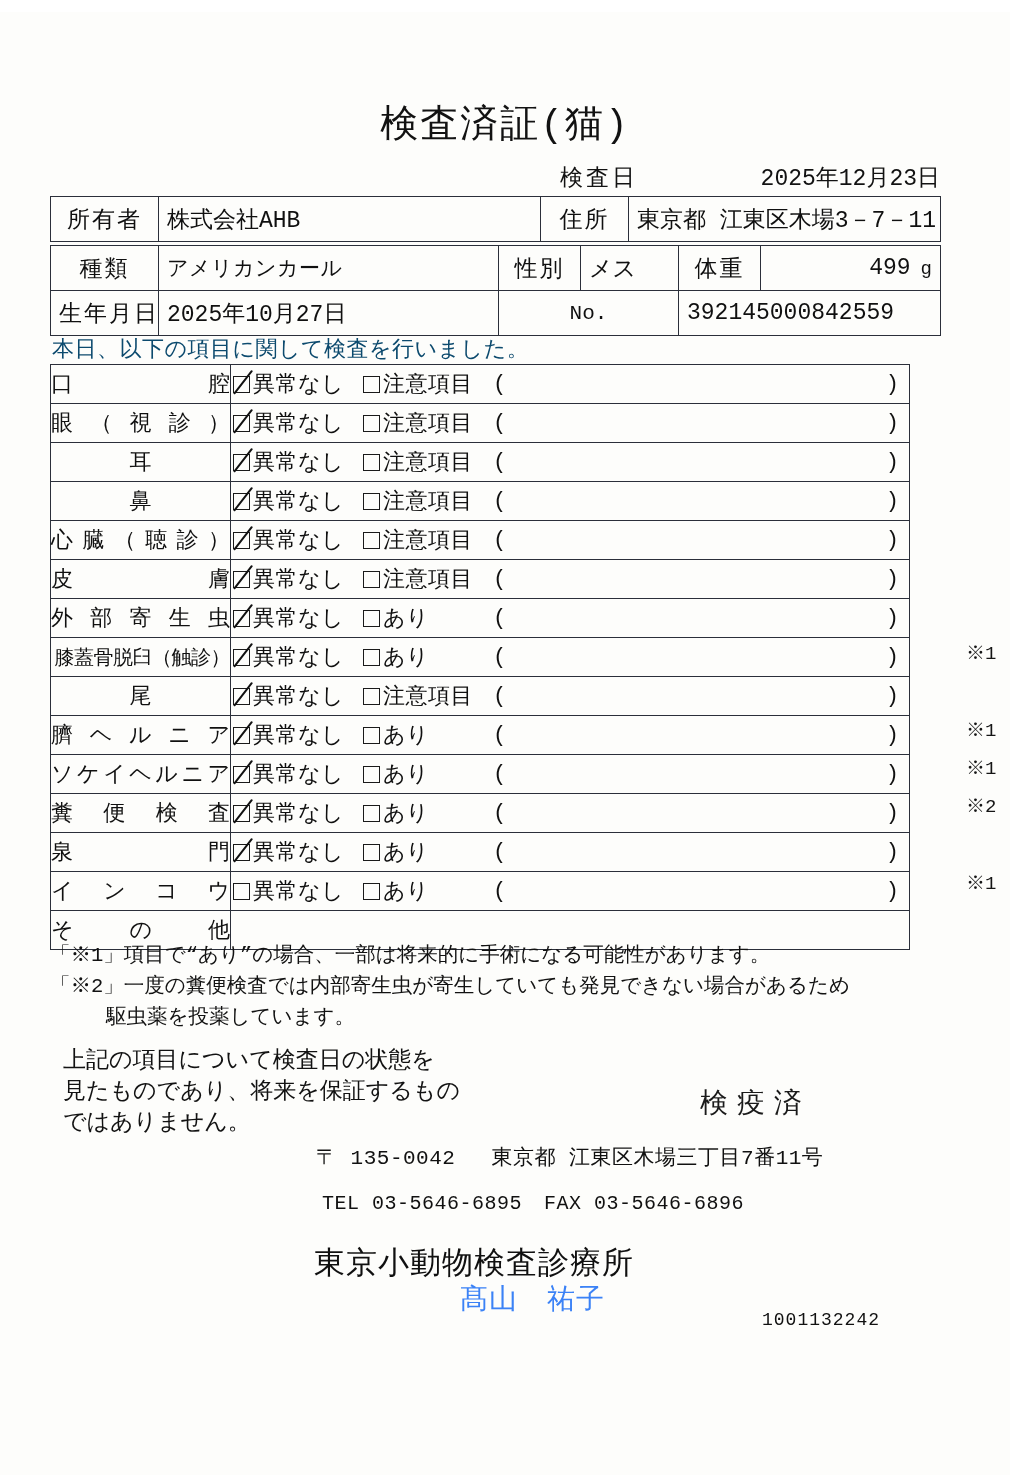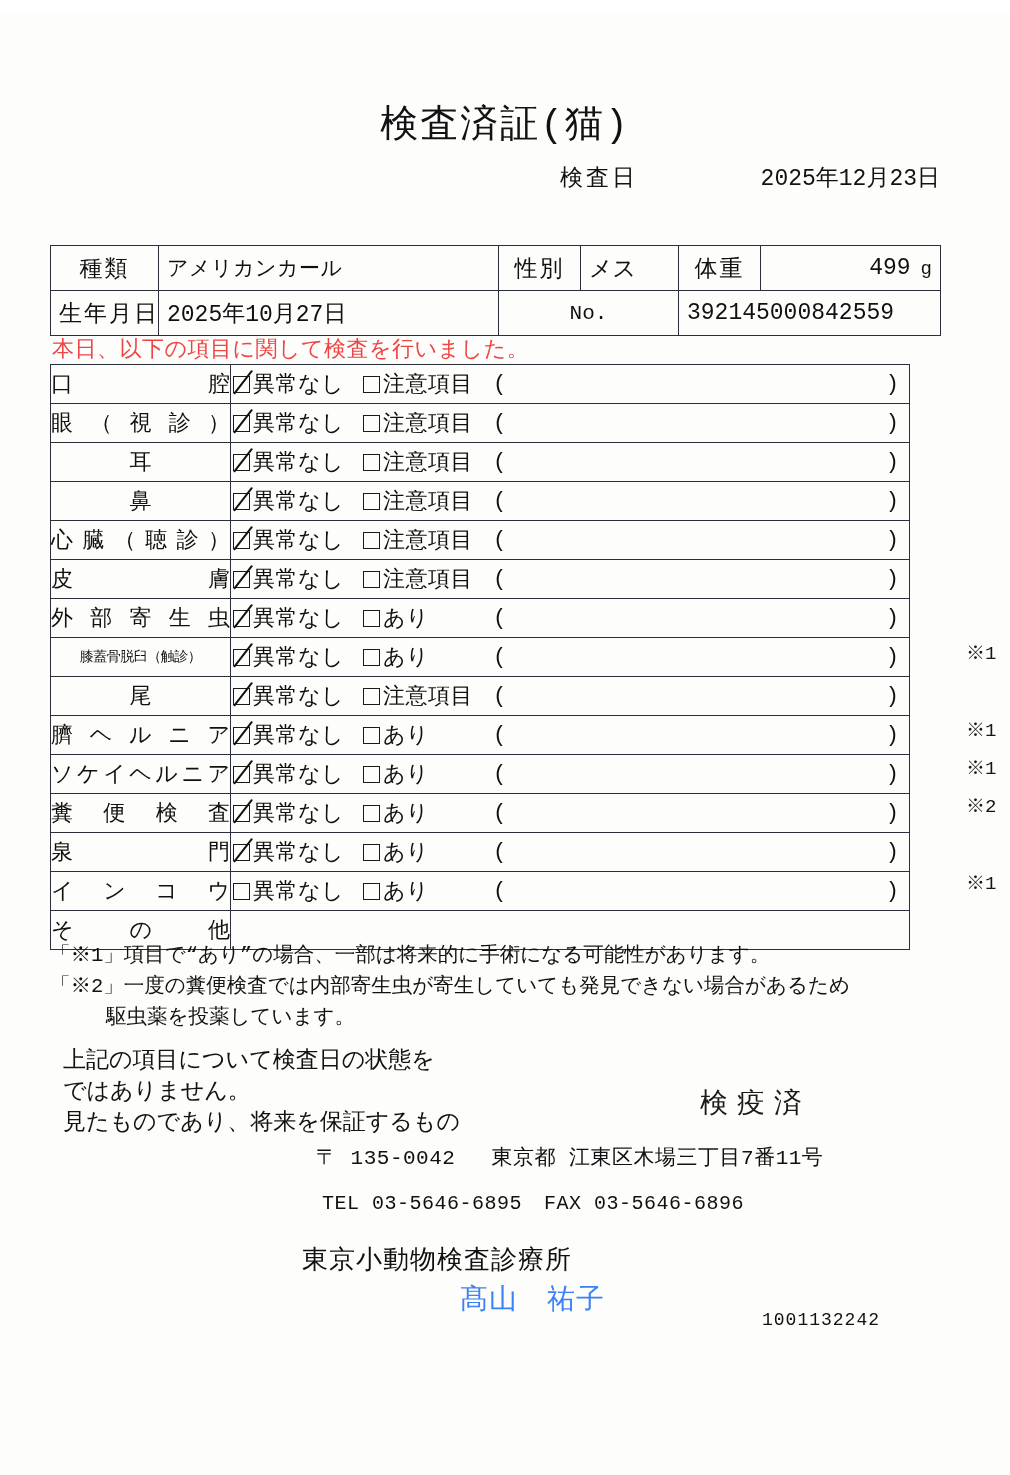--- a/index.html
+++ b/index.html
@@ -75,21 +75,21 @@
   .wt-cell .unit { font-size: 19px; margin-left: 10px; }
   .no-lbl { text-align: center; font-size: 21px; letter-spacing: 0; }
 
   
   .intro {
     position: absolute;
     top: 322px;
     left: 52px;
     font-size: 22px;
     letter-spacing: 0.5px;
-    color: #ef4444;
+    color: #0c4a6e;
   }
 
   
   .exam-wrap {
     position: absolute;
     top: 352px;
     left: 50px;
     width: 860px;
   }
   table.exam {
@@ -116,21 +116,21 @@
   }
   
   .nm-justify {
     display: flex;
     justify-content: space-between;
     align-items: center;
     width: 100%;
   }
   .nm-justify > span { display: inline-block; }
   .nm-center { text-align: center; display: block; width: 100%; }
-  .nm-fit { display: block; width: 100%; text-align: center; font-size: 14px; letter-spacing: -0.5px; }
+  .nm-fit { display: block; width: 100%; text-align: right; font-size: 20px; letter-spacing: -0.5px; }
 
   
   .opt {
     position: absolute;
     top: 50%;
     transform: translateY(-50%);
     display: flex;
     align-items: center;
   }
   .opt-a { left: 2px; }
@@ -218,22 +218,22 @@
     top: 1180px;
     left: 322px;
     font-size: 20px;
     color: #111;
     letter-spacing: 0.5px;
   }
   .tel-line .fax { margin-left: 22px; }
   .clinic-name {
     position: absolute;
     top: 1230px;
-    left: 302px;
-    font-size: 26px;
+    left: 314px;
+    font-size: 31px;
     letter-spacing: 1px;
     color: #101010;
   }
   .doctor-name {
     position: absolute;
     top: 1268px;
     left: 460px;
     font-size: 28px;
     letter-spacing: 1px;
     color: #3b82f6;
@@ -252,20 +252,36 @@
 
 <div id="page">
 
   <div class="doc-title">検査済証(猫)</div>
 
   <div class="insp-date-row">
     <span class="lbl">検査日</span>
     <span class="val">2025年12月23日</span>
   </div>
 
+  <table class="hdr-table t-owner">
+    <colgroup>
+      <col style="width:108px">
+        <col style="width:382px">
+        <col style="width:88px">
+        <col style="width:312px">
+    </colgroup>
+    <tbody>
+      <tr>
+        <td class="lbl-cell">所有者</td>
+        <td class="val-cell">株式会社AHB</td>
+        <td class="lbl-cell">住所</td>
+        <td class="val-cell">東京都 江東区木場3－7－11</td>
+      </tr>
+    </tbody>
+  </table>
 
   <table class="hdr-table t-breed">
     <colgroup>
       <col style="width:108px">
         <col style="width:340px">
         <col style="width:82px">
       <col style="width:98px">
         <col style="width:82px">
         <col style="width:180px">
     </colgroup>
@@ -608,22 +624,22 @@
     </div>
 
   <div class="footnotes">
     <div>「※1」項目で“あり”の場合、一部は将来的に手術になる可能性があります。</div>
     <div>「※2」一度の糞便検査では内部寄生虫が寄生していても発見できない場合があるため</div>
     <div class="fn2-l2">駆虫薬を投薬しています。</div>
   </div>
 
   <div class="disclaimer">
     <div>上記の項目について検査日の状態を</div>
+    <div>見たものであり、将来を保証するもの</div>
     <div>ではありません。</div>
-    <div>見たものであり、将来を保証するもの</div>
   </div>
 
   <div class="stamp">検疫済</div>
 
   <div class="addr-line">
     <span class="zip"><span>〒</span>&nbsp;<span>135-0042</span></span><span>東京都 江東区木場三丁目7番11号</span>
   </div>
   <div class="tel-line">
     <span>TEL 03-5646-6895</span><span class="fax">FAX 03-5646-6896</span>
   </div>

